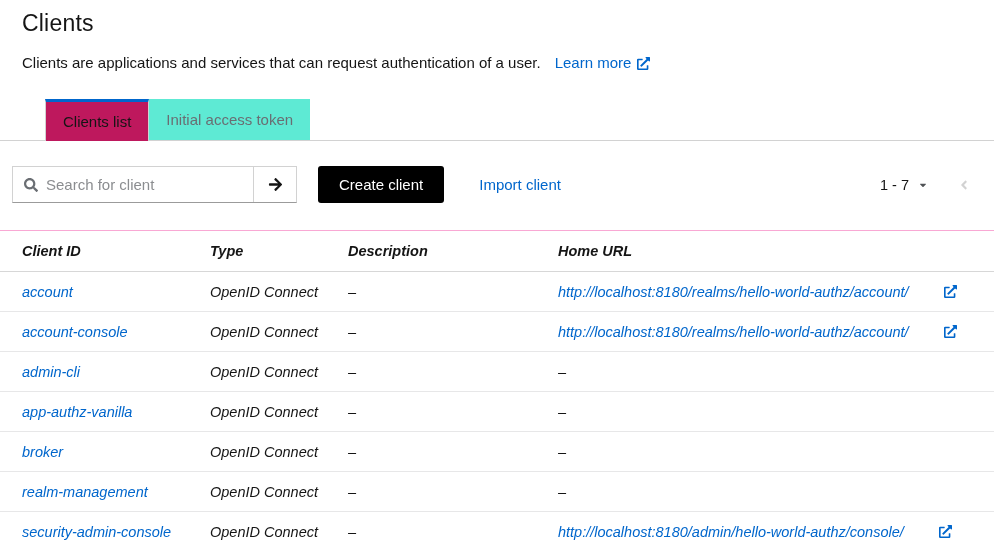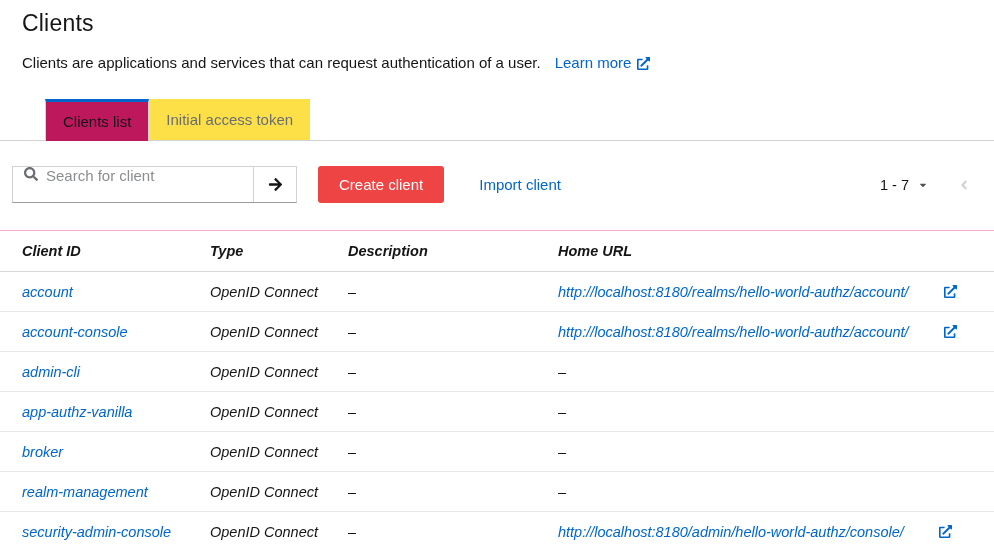--- a/index.html
+++ b/index.html
@@ -13,33 +13,33 @@
   .learn-more { margin-left:14px; color:#0066cc; text-decoration:none; display:inline-flex; align-items:center; cursor:pointer; }
   .learn-more svg { margin-left:6px; }
 
   
   .tabs { display:flex; align-items:stretch; height:42px; margin-top:26px; }
   .tabs .tab-lead { width:45px; border-bottom:1px solid #d2d2d2; }
   .tabs .tab-tail { flex:1; border-bottom:1px solid #d2d2d2; }
   .tab { display:flex; align-items:center; padding:0 17px; font-size:15px; cursor:pointer; }
   .tab.active { background:#be185d; border-left:1px solid #d2d2d2; border-right:1px solid #d2d2d2;
                 border-top:3px solid #0066cc; color:#151515; }
-  .tab.inactive { background:#fde047; border-bottom:1px solid #d2d2d2; color:#6a6e73; }
+  .tab.inactive { background:#5eead4; border-bottom:1px solid #d2d2d2; color:#6a6e73; }
 
   
   .toolbar { display:flex; align-items:center; margin-top:25px; padding:0 24px 0 12px; height:37px; }
   .search-group { display:flex; align-items:stretch; width:285px; height:37px;
                   border:1px solid #d2d2d2; border-bottom-color:#9b9b9b; background:#fff; }
-  .search-box { display:flex; align-items:flex-start; flex:1; padding-left:11px; }
+  .search-box { display:flex; align-items:center; flex:1; padding-left:11px; }
   .search-box input { border:none; outline:none; flex:1; font-size:15px; padding:0 8px;
                       font-family:"Liberation Sans", sans-serif; color:#151515; min-width:0; }
   .search-box input::placeholder { color:#8b8d90; }
   .search-submit { width:51px; border:none; border-left:1px solid #d2d2d2; background:#fff;
                    display:flex; align-items:center; justify-content:center; cursor:pointer; }
-  .btn-primary { margin-left:21px; height:37px; padding:0 21px; background:#ef4444; color:#fff;
+  .btn-primary { margin-left:21px; height:37px; padding:0 21px; background:#000000; color:#fff;
                  border:none; border-radius:3px; font-size:15px; font-family:"Liberation Sans", sans-serif;
                  cursor:pointer; }
   .link-btn { margin-left:35px; color:#0066cc; font-size:15px; text-decoration:none; cursor:pointer; }
   .pagination { margin-left:auto; display:flex; align-items:center; }
   .pagination-toggle { display:flex; align-items:center; gap:9px; font-size:14.5px; color:#151515;
                        background:none; border:none; cursor:pointer; font-family:"Liberation Sans", sans-serif; }
   .pagination-prev { margin-left:30px; background:none; border:none; cursor:default; display:flex; align-items:center; }
 
   
   .table { margin-top:27px; border-top:1px solid #f9a8d4;font-style:italic; }

